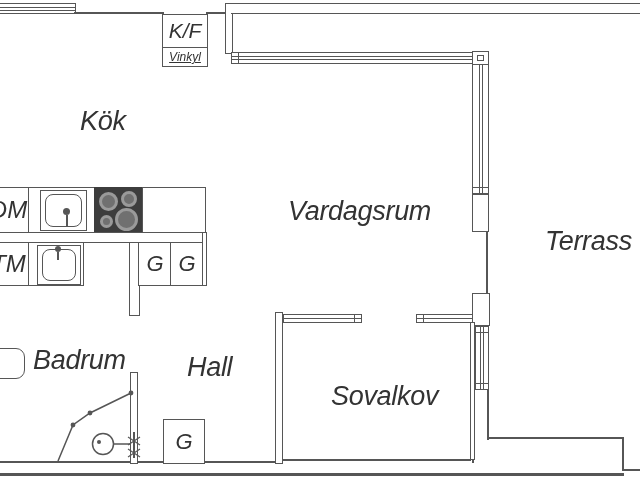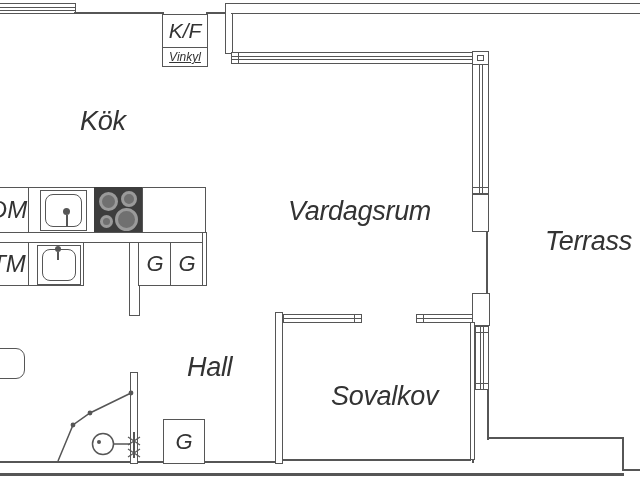--- a/index.html
+++ b/index.html
@@ -141,16 +141,17 @@
       <line x1="128" y1="437" x2="140" y2="445"></line>
         <line x1="140" y1="437" x2="128" y2="445"></line>
       <line x1="128" y1="449" x2="140" y2="457"></line>
         <line x1="140" y1="449" x2="128" y2="457"></line>
     </g>
   </svg>
 
   <div class="lbl room" style="left:80px;top:106px;">Kök</div>
   <div class="lbl room" style="left:545px;top:226px;">Terrass</div>
   <div class="lbl room" style="left:288px;top:196px;">Vardagsrum</div>
+  <div class="lbl room" style="left:33px;top:345px;">Badrum</div>
   <div class="lbl room" style="left:187px;top:352px;">Hall</div>
   <div class="lbl room" style="left:331px;top:381px;">Sovalkov</div>
 
 </div>
 
 </body></html>

